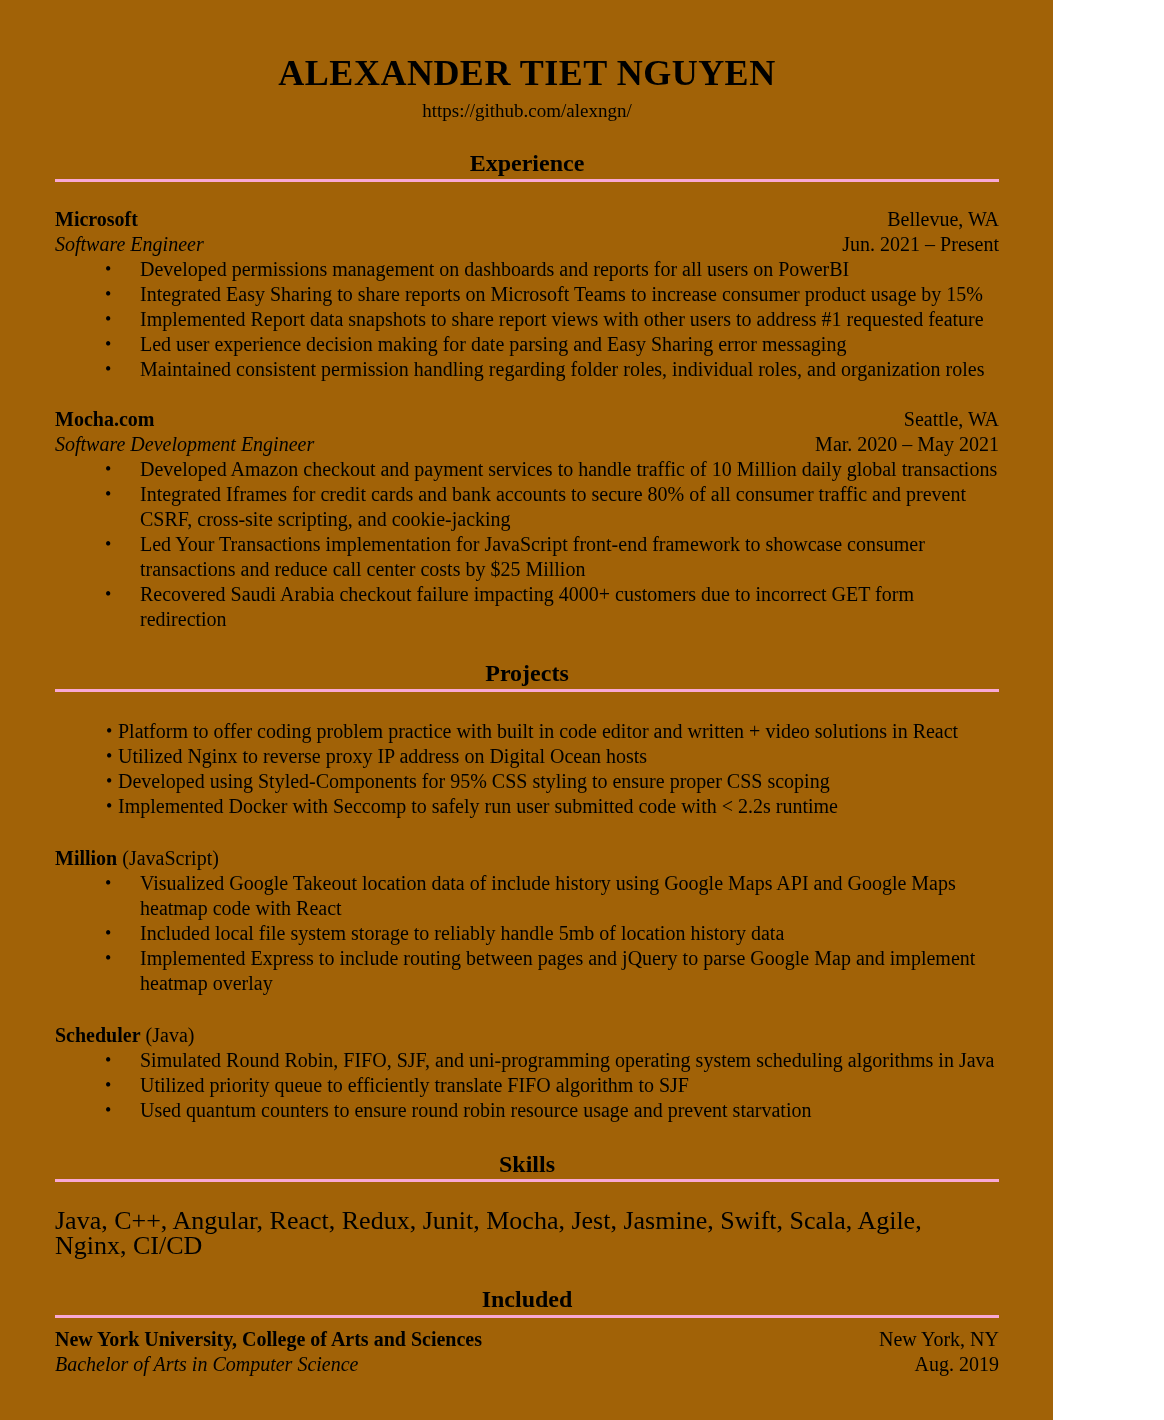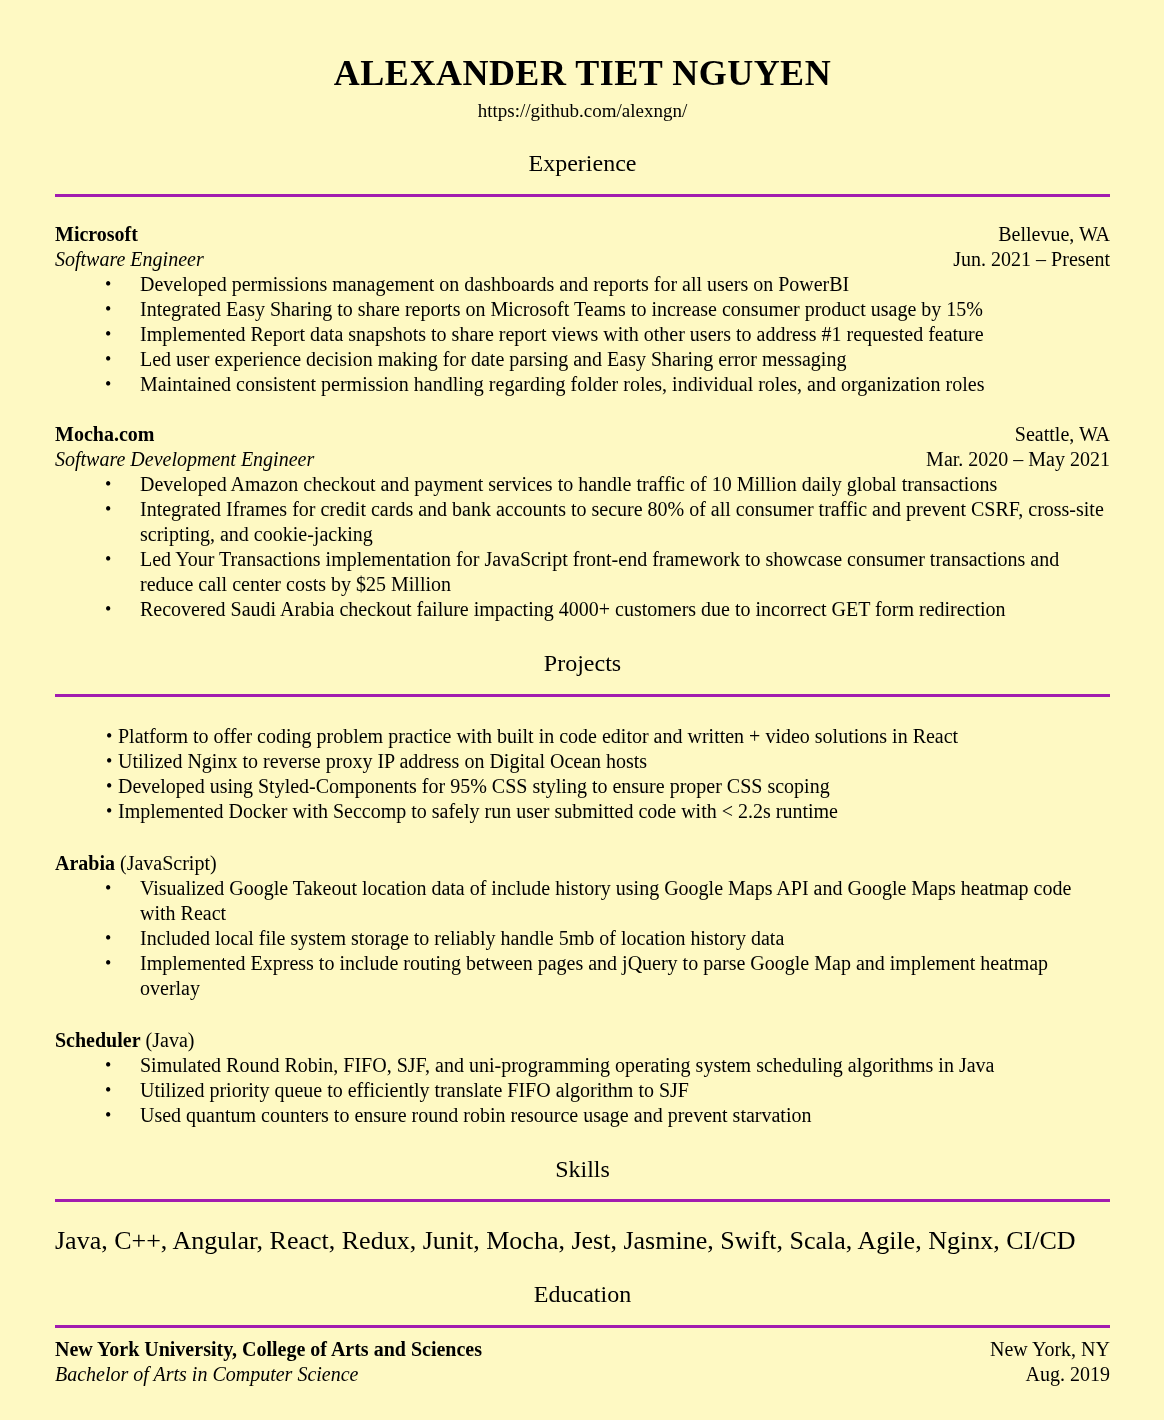--- a/index.html
+++ b/index.html
@@ -3,47 +3,47 @@
 <meta charset="utf-8">
 <style>
   html, body {
     margin: 0;
     padding: 0;
     background: #ffffff;
     color: #000000;
     font-family: "Liberation Serif", serif;
   }
   .page {
-    width: 1164px;
+    width: 1053px;
     height: 1420px;
     box-sizing: border-box;
     padding: 36px 54px 0 55px;
-    background: #fef9c3;
+    background: #a16207;
     overflow: hidden;
   }
   
   .resume-header { text-align: center; }
   .resume-name {
     font-size: 36px;
     font-weight: bold;
     margin: 18px 0 6px 0;
     letter-spacing: 0.5px;
     line-height: 1.1;
   }
   .resume-url { font-size: 19px; line-height: 1.2; }
 
   
   .section-title {
     font-size: 24px;
-    font-weight: normal;
+    font-weight: bold;
     text-align: center;
     margin: 28px 0 0 0;
-    padding-bottom: 16px;
+    padding-bottom: 1px;
     line-height: 1.15;
-    border-bottom: 3px solid #a21caf;
+    border-bottom: 3px solid #f9a8d4;
   }
 
   
   .entry { margin-top: 25px; }
   .entry-row {
     display: flex;
     justify-content: space-between;
     font-size: 20px;
     line-height: 25px;
     gap: 8px;
@@ -140,41 +140,41 @@
   <div id="projects-list">
       <div class="project">
         <ul class="bullets compact">
           <li>Platform to offer coding problem practice with built in code editor and written + video solutions in React</li>
           <li>Utilized Nginx to reverse proxy IP address on Digital Ocean hosts</li>
           <li>Developed using Styled-Components for 95% CSS styling to ensure proper CSS scoping</li>
           <li>Implemented Docker with Seccomp to safely run user submitted code with &lt; 2.2s runtime</li>
         </ul>
       </div>
       <div class="project">
-        <div class="project-heading"><span class="company">Arabia</span> <span>(JavaScript)</span></div>
+        <div class="project-heading"><span class="company">Million</span> <span>(JavaScript)</span></div>
         <ul class="bullets tab">
           <li>Visualized Google Takeout location data of include history using Google Maps API and Google Maps heatmap code with React</li>
           <li>Included local file system storage to reliably handle 5mb of location history data</li>
           <li>Implemented Express to include routing between pages and jQuery to parse Google Map and implement heatmap overlay</li>
         </ul>
       </div>
       <div class="project">
         <div class="project-heading"><span class="company">Scheduler</span> <span>(Java)</span></div>
         <ul class="bullets tab">
           <li>Simulated Round Robin, FIFO, SJF, and uni-programming operating system scheduling algorithms in Java</li>
           <li>Utilized priority queue to efficiently translate FIFO algorithm to SJF</li>
           <li>Used quantum counters to ensure round robin resource usage and prevent starvation</li>
         </ul>
       </div>
     </div>
 
   <h2 class="section-title">Skills</h2>
   <div class="skills-line">Java, C++, Angular, React, Redux, Junit, Mocha, Jest, Jasmine, Swift, Scala, Agile, Nginx, CI/CD</div>
 
-  <h2 class="section-title">Education</h2>
+  <h2 class="section-title">Included</h2>
   <div id="education-entry" class="entry">
     <div class="entry-row">
       <span class="company">New York University, College of Arts and Sciences</span>
       <span class="location">New York, NY</span>
     </div>
     <div class="entry-row">
       <span class="role">Bachelor of Arts in Computer Science</span>
       <span class="dates">Aug. 2019</span>
     </div>
   </div>

